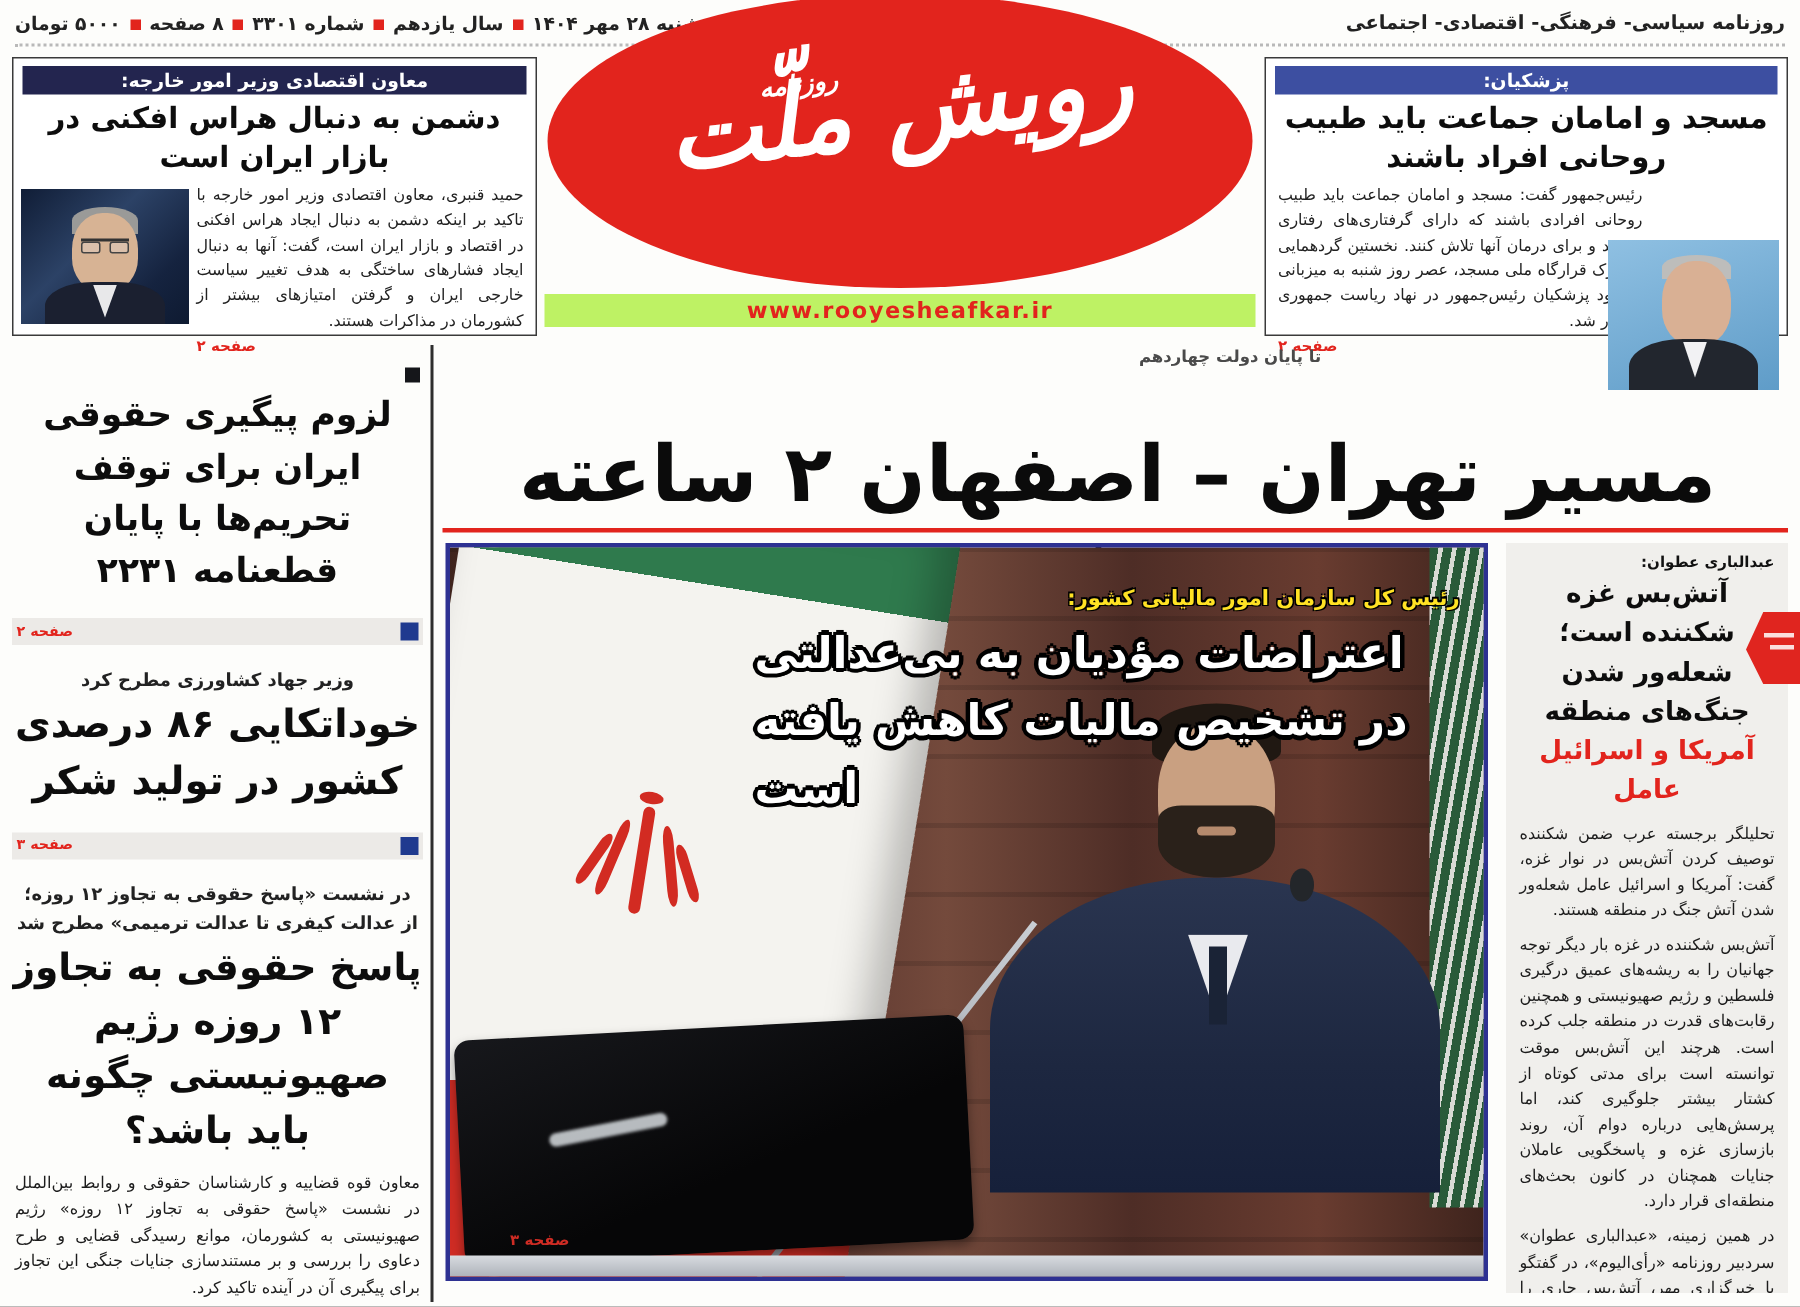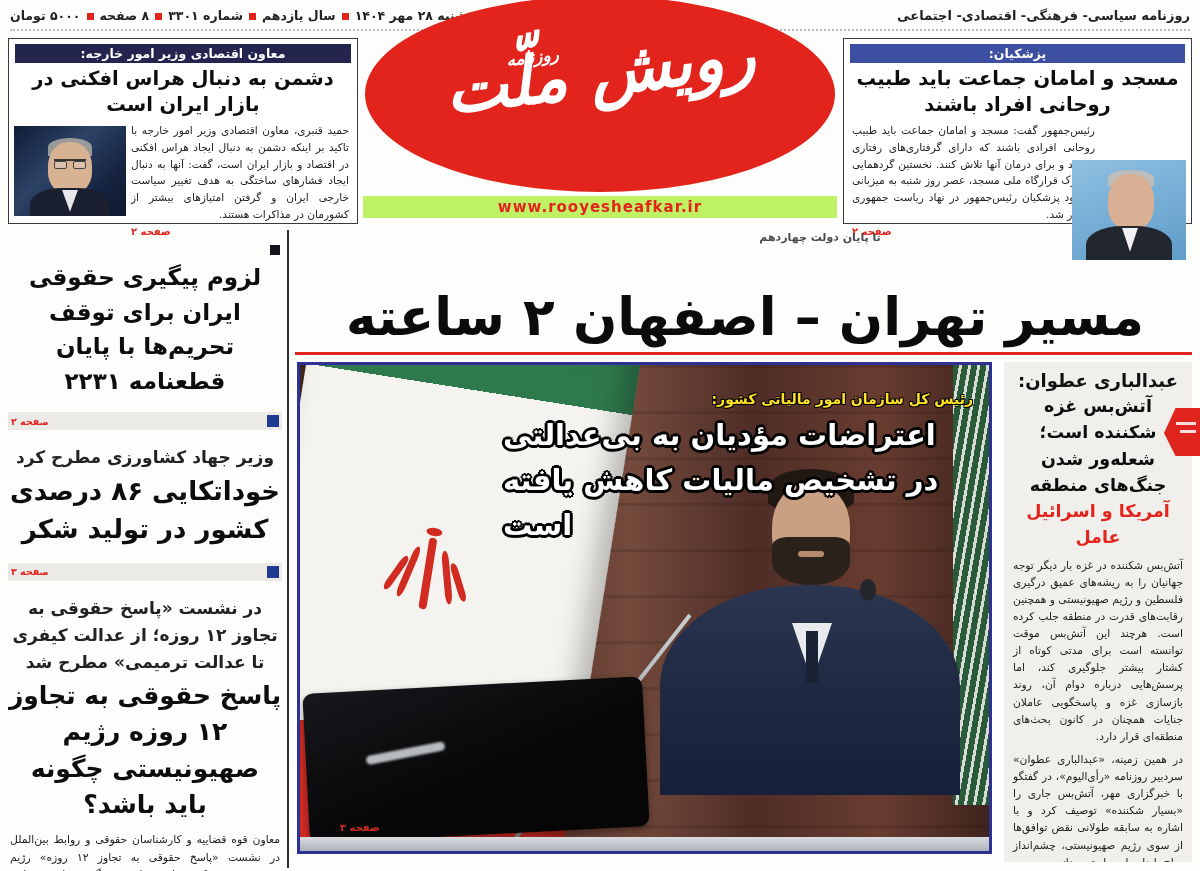--- a/index.html
+++ b/index.html
@@ -62,21 +62,21 @@
     font-size:11px;font-weight:bold;color:#4a4a4a;direction:rtl;}
   .main-headline{position:absolute;left:295px;top:252px;width:900px;text-align:center;font-size:52px;
     font-weight:900;color:#0b0b0b;direction:rtl;letter-spacing:-1px;}
   .red-rule{position:absolute;left:295px;top:352px;width:897px;height:3px;background:#e2241d;}
 
   
   .left-col{position:absolute;left:8px;top:244px;width:274px;height:638px;overflow:hidden;}
   .corner-sq{position:absolute;top:1px;right:2px;width:10px;height:10px;background:#15161a;}
   .lc-headline{direction:rtl;text-align:center;font-weight:900;color:#0d0d0d;}
   .lc-h1{font-size:23px;line-height:1.5;margin:16px 4px 14px;}
-  .lc-kicker{direction:rtl;text-align:center;font-size:17px;font-weight:bold;color:#222;margin:14px 2px 2px;line-height:1.6;}
+  .lc-kicker{direction:rtl;text-align:center;font-size:12px;font-weight:bold;color:#222;margin:14px 2px 2px;line-height:1.6;}
   .lc-h2{font-size:26px;line-height:1.45;margin:2px 0 14px;}
   .lc-h3{font-size:25px;line-height:1.45;margin:2px 0 8px;}
   .lc-body{direction:rtl;text-align:justify;font-size:10.8px;line-height:1.62;color:#1c1c1c;margin:2px 2px 6px;}
   .page-bar{height:18px;background:#eceae7;display:flex;align-items:center;justify-content:space-between;
     padding:0 3px;direction:ltr;}
   .page-bar .pref{color:#e2241d;font-size:9.5px;font-weight:bold;direction:rtl;}
   .page-bar .sq{width:12px;height:12px;background:#1f3a8f;}
   .v-divider{position:absolute;left:287px;top:230px;width:2px;height:638px;background:#2e2e2e;}
 
   
@@ -118,21 +118,21 @@
   .ph-kicker{position:absolute;right:16px;top:26px;direction:rtl;color:#ffe224;font-size:14px;font-weight:bold;
     text-shadow:1px 1px 0 #000,-1px 1px 0 #000,1px -1px 0 #000,-1px -1px 0 #000;}
   .ph-headline{position:absolute;right:16px;top:48px;width:470px;direction:rtl;text-align:left;color:#fff;
     font-size:29px;font-weight:900;line-height:1.55;
     text-shadow:2px 2px 0 #000,-2px 2px 0 #000,2px -2px 0 #000,-2px -2px 0 #000,0 3px 0 #000,3px 0 0 #000,-3px 0 0 #000,0 -3px 0 #000;}
   .ph-ref{position:absolute;left:40px;bottom:18px;color:#cf2c24;font-size:10px;font-weight:bold;direction:rtl;}
 
   
   .right-col{position:absolute;left:1004px;top:362px;width:188px;height:500px;background:#f0efec;
     padding:8px 9px;overflow:hidden;}
-  .rc-kicker{direction:rtl;text-align:center;font-size:18px;font-weight:bold;color:#111;margin-bottom:2px;}
+  .rc-kicker{direction:rtl;font-size:10px;font-weight:bold;color:#111;margin-bottom:2px;}
   .rc-h{direction:rtl;text-align:center;font-size:17.5px;font-weight:900;line-height:1.5;color:#0d0d0d;}
   .rc-h.red{color:#e2241d;}
   .rc-p{direction:rtl;text-align:justify;font-size:10.7px;line-height:1.6;color:#1c1c1c;margin:6px 0 0;}
   .red-banner{position:absolute;right:0;top:408px;width:36px;height:48px;background:#e0251f;
     clip-path:polygon(100% 0,100% 100%,32% 100%,0 52%,32% 0);z-index:5;}
   .red-banner i{position:absolute;right:4px;display:block;height:3px;background:#fff;opacity:.85;}
   .rb1{top:14px;width:20px;}
   .rb2{top:22px;width:16px;}
 </style>
 </head>
@@ -254,20 +254,21 @@
     <div class="ph-ref">صفحه ۳</div>
   </figure>
 
   <aside class="right-col">
     <div class="rc-kicker">عبدالباری عطوان:</div>
     <h2 style="margin:0;">
       <div class="rc-h">آتش‌بس غزه شکننده است؛</div>
       <div class="rc-h">شعله‌ور شدن جنگ‌های منطقه</div>
       <div class="rc-h red">آمریکا و اسرائیل عامل</div>
     </h2>
+    <p class="rc-p">تحلیلگر برجسته عرب ضمن شکننده توصیف کردن آتش‌بس در نوار غزه، گفت: آمریکا و اسرائیل عامل شعله‌ور شدن آتش جنگ در منطقه هستند.</p>
     <p class="rc-p">آتش‌بس شکننده در غزه بار دیگر توجه جهانیان را به ریشه‌های عمیق درگیری فلسطین و رژیم صهیونیستی و همچنین رقابت‌های قدرت در منطقه جلب کرده است. هرچند این آتش‌بس موقت توانسته است برای مدتی کوتاه از کشتار بیشتر جلوگیری کند، اما پرسش‌هایی درباره دوام آن، روند بازسازی غزه و پاسخگویی عاملان جنایات همچنان در کانون بحث‌های منطقه‌ای قرار دارد.</p>
     <p class="rc-p">در همین زمینه، «عبدالباری عطوان» سردبیر روزنامه «رأی‌الیوم»، در گفتگو با خبرگزاری مهر، آتش‌بس جاری را «بسیار شکننده» توصیف کرد و با اشاره به سابقه طولانی نقض توافق‌ها از سوی رژیم صهیونیستی، چشم‌انداز صلح پایدار را بسیار تیره دانست.</p>
 
   </aside>
 
   <div class="red-banner">
     <i class="rb1"></i>
       <i class="rb2"></i>
   </div>
 

